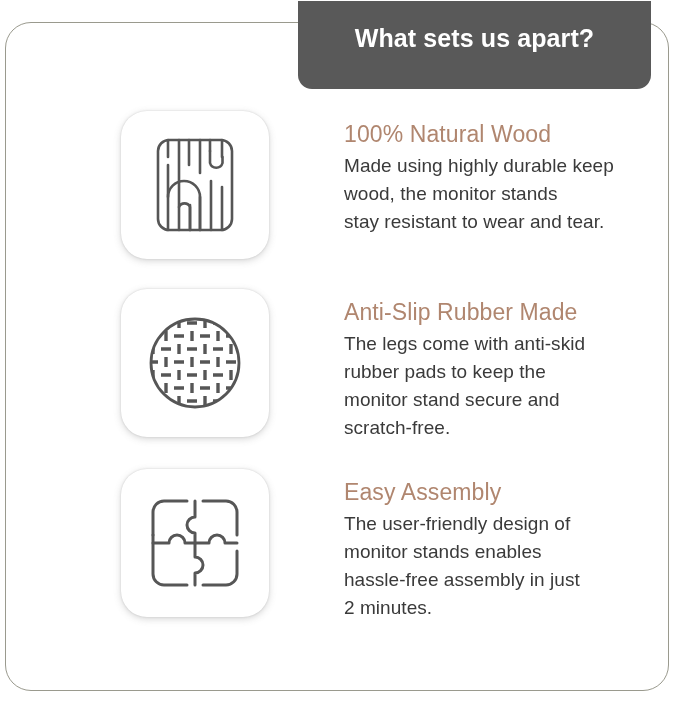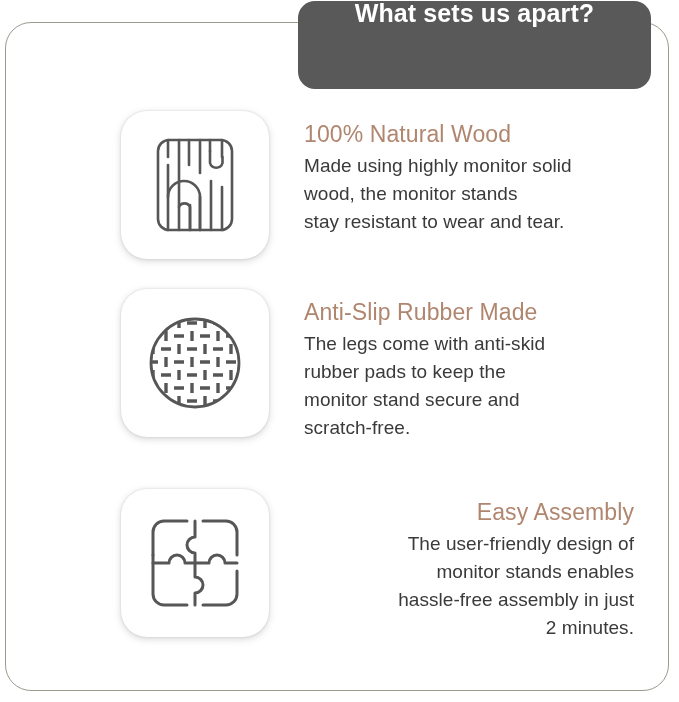--- a/index.html
+++ b/index.html
@@ -33,25 +33,24 @@
     position: absolute;
     left: 292px;
     top: -22px;
     width: 353px;
     height: 88px;
     box-sizing: border-box;
     background: #595959;
     border-bottom-left-radius: 14px;
     border-bottom-right-radius: 14px;
     display: flex;
-    align-items: flex-start;
+    align-items: center;
     justify-content: center;
     padding-bottom: 14px;
     z-index: 5;
-    border-radius: 17px;
   }
   .banner-title {
     color: #ffffff;
     font-size: 25px;
     font-weight: bold;
     letter-spacing: 0.1px;
     line-height: 1;
     white-space: nowrap;
   }
 
@@ -61,24 +60,25 @@
     left: 0;
     top: 66px;
     width: 664px;
   }
   .feature {
     position: absolute;
     left: 0;
     width: 664px;
     display: flex;
     align-items: flex-start;
+    gap: 40px;
   }
   .feature-0 { top: 22px; }
   .feature-1 { top: 200px; }
-  .feature-2 { top: 400px; text-align: right; }
+  .feature-2 { top: 380px; }
 
   .icon-tile {
     width: 148px;
     height: 148px;
     flex: 0 0 148px;
     margin-left: 115px;
     background: #ffffff;
     border-radius: 26px;
     box-shadow: 0 2px 7px rgba(120,120,120,0.30),
                 0 0 2px rgba(140,140,140,0.35);
@@ -144,21 +144,21 @@
             <path d="M58 16 V28 a6.5 6.5 0 0 0 12.5 0 V22"></path>
 
             <path d="M16 62 a16 16 0 0 1 32 0 V95"></path>
 
             <path d="M27 72 a6 6 0 0 1 11 0 V95"></path>
           </svg>
         </span>
       </div>
       <div class="feature-text">
         <h3 class="feature-heading">100% Natural Wood</h3>
-        <p class="feature-body">Made using highly monitor solid
+        <p class="feature-body">Made using highly durable keep
 wood, the monitor stands
 stay resistant to wear and tear.</p>
       </div>
     </div>
 
     <div class="feature feature-1">
       <div class="icon-tile">
         <span>
           <svg width="100" height="100" viewBox="0 0 100 100" fill="none">
             <defs>

